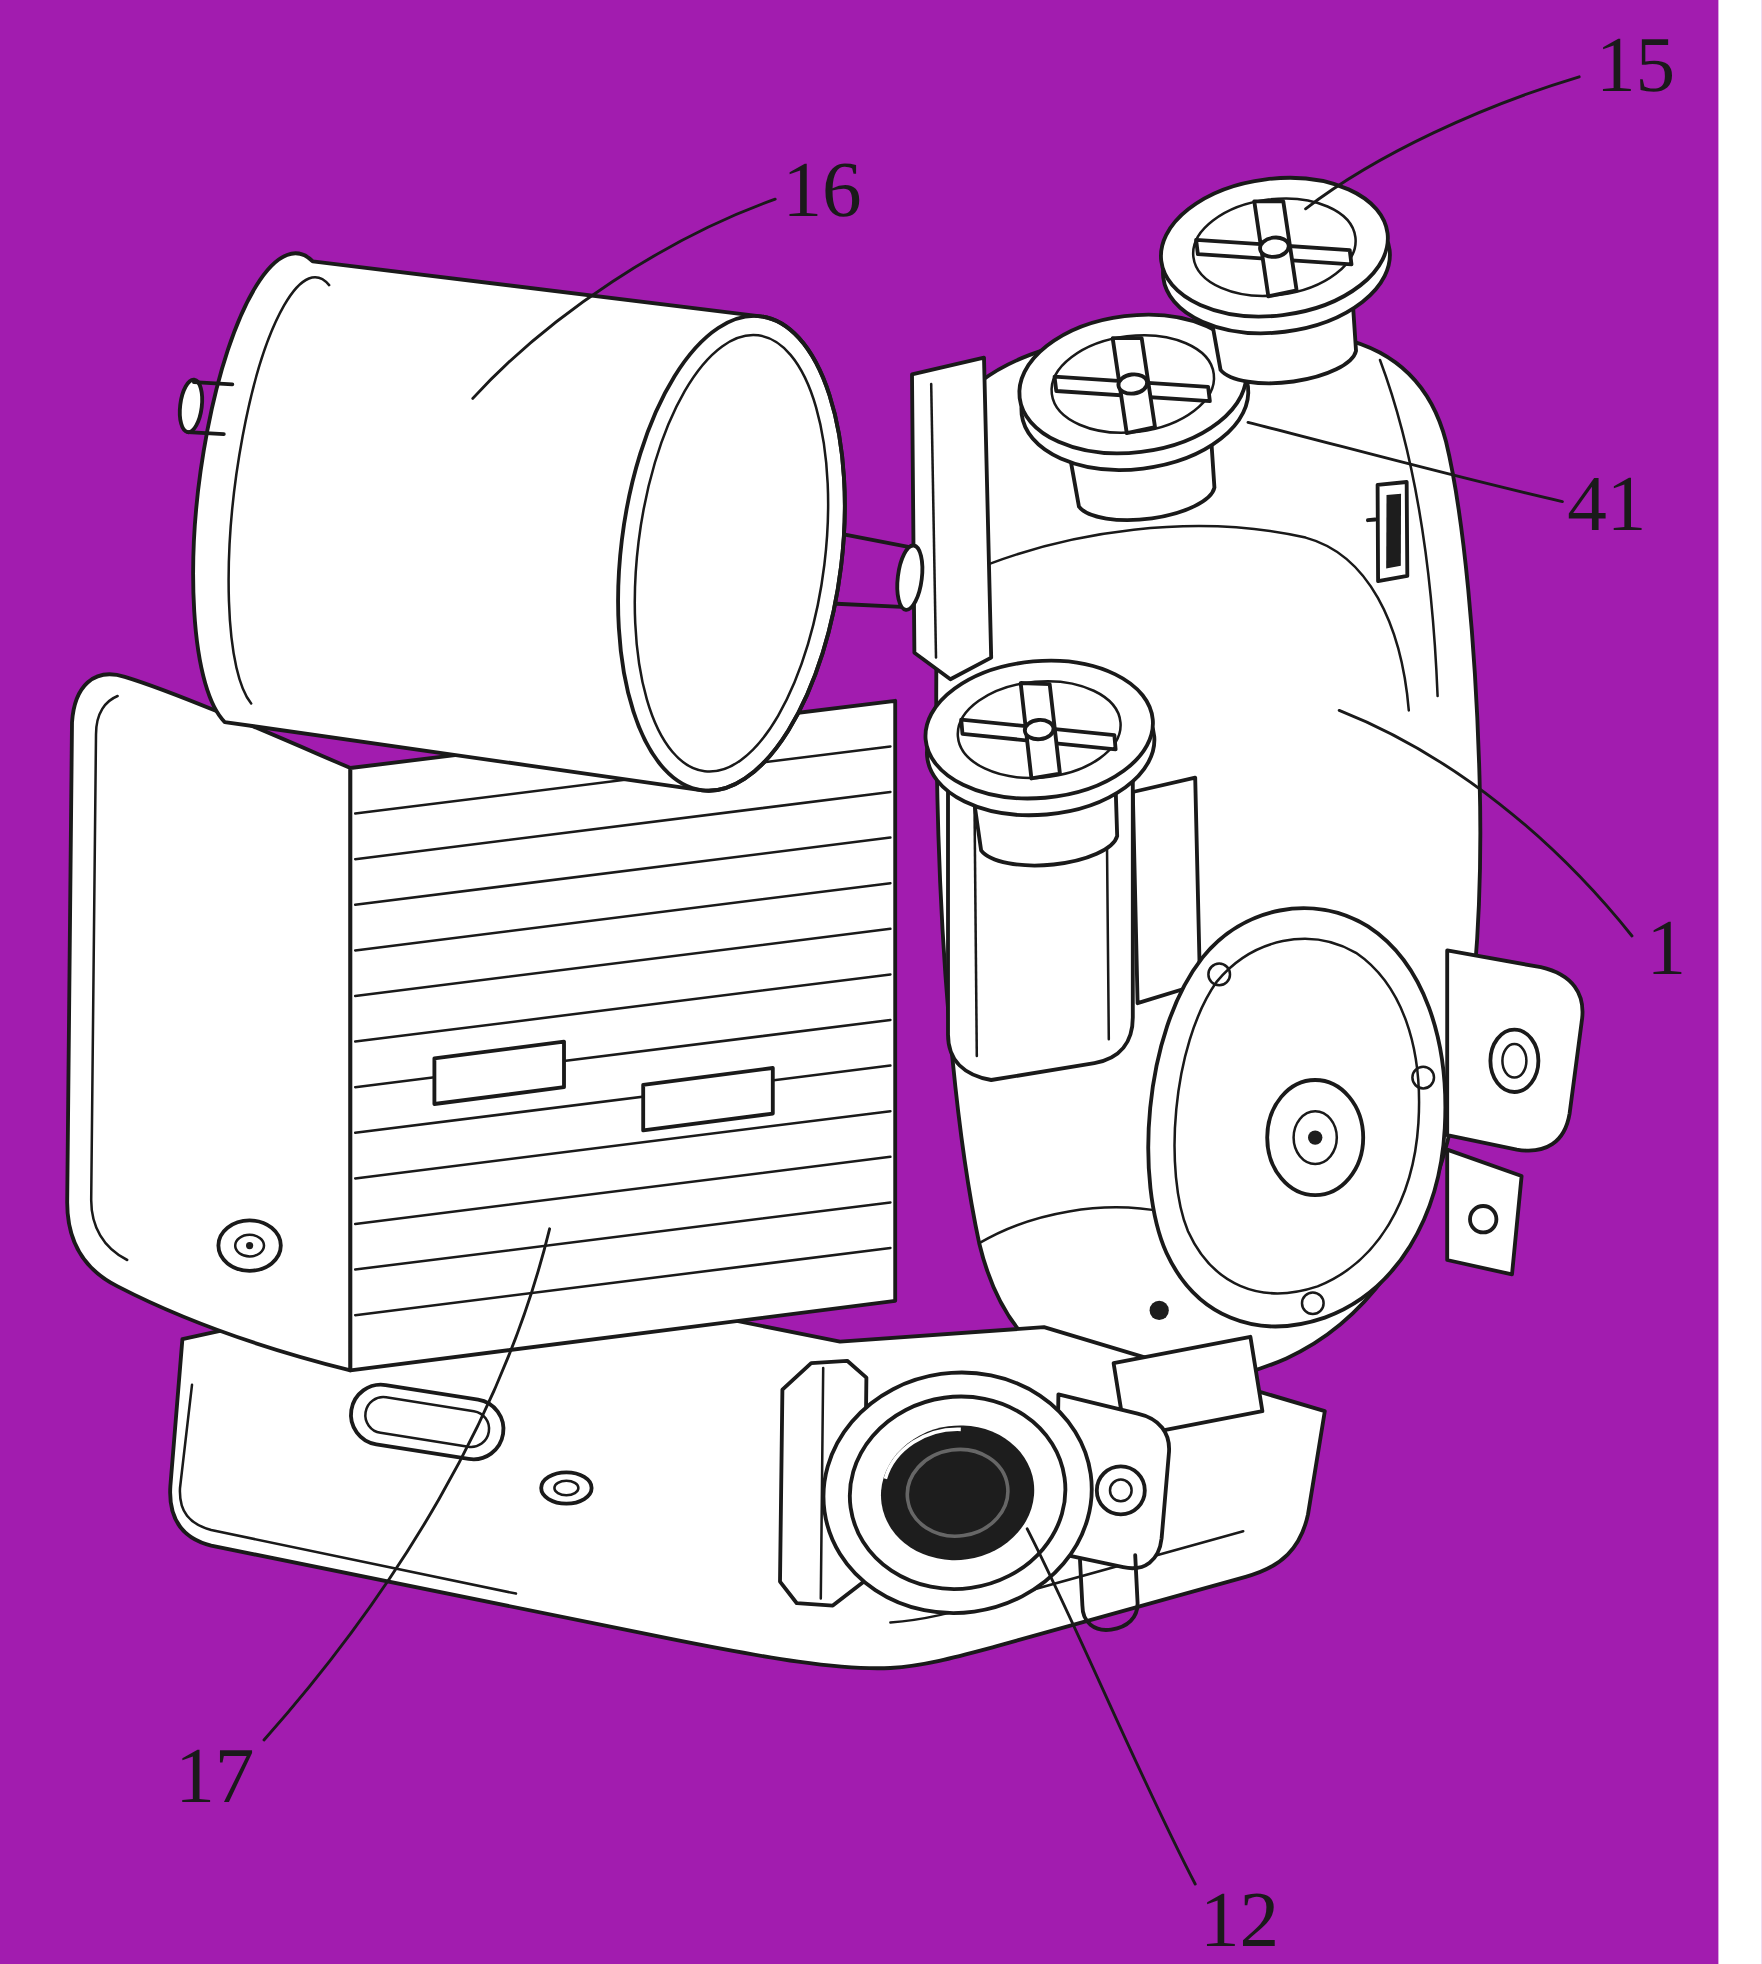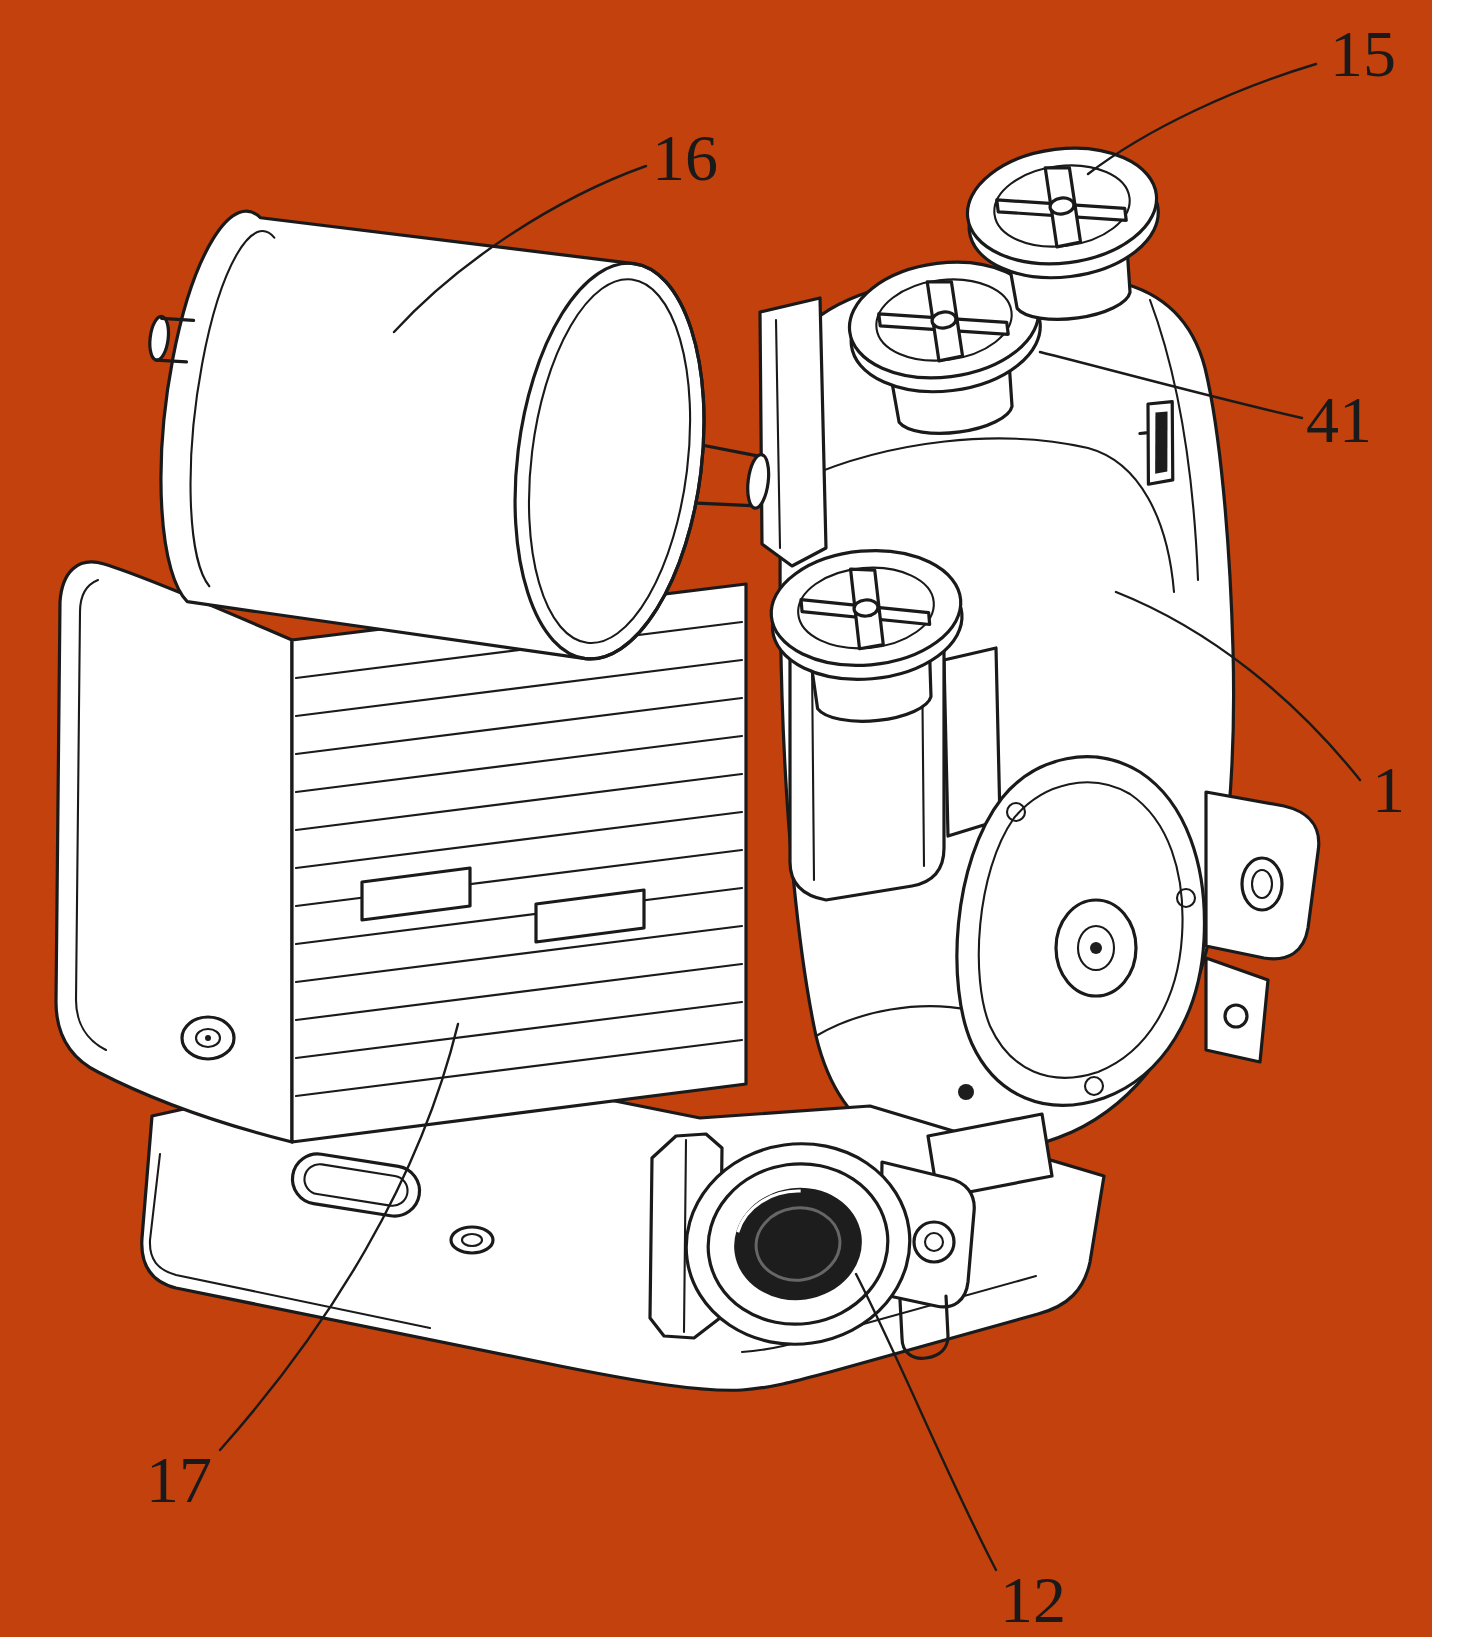--- a/index.html
+++ b/index.html
@@ -5,21 +5,21 @@
   html, body {
     margin: 0;
     padding: 0;
     background: #ffffff;
     font-family: "Liberation Serif", serif;
   }
   .stage {
     position: relative;
     width: 1432px;
     height: 1637px;
-    background: #c2410c;
+    background: #a21caf;
     overflow: hidden;
   }
   svg { display: block; }
 
   
   .o  { fill: #ffffff; stroke: #1a1a1a; stroke-width: 3.2; stroke-linejoin: round; stroke-linecap: round; }
   .l  { fill: none;    stroke: #1a1a1a; stroke-width: 3.2; stroke-linejoin: round; stroke-linecap: round; }
   .d  { fill: none;    stroke: #1a1a1a; stroke-width: 2.1; stroke-linejoin: round; stroke-linecap: round; }
   .dark { fill: #1d1d1d; stroke: none; }
   .leader { fill: none; stroke: #1a1a1a; stroke-width: 2.4; stroke-linecap: round; }

